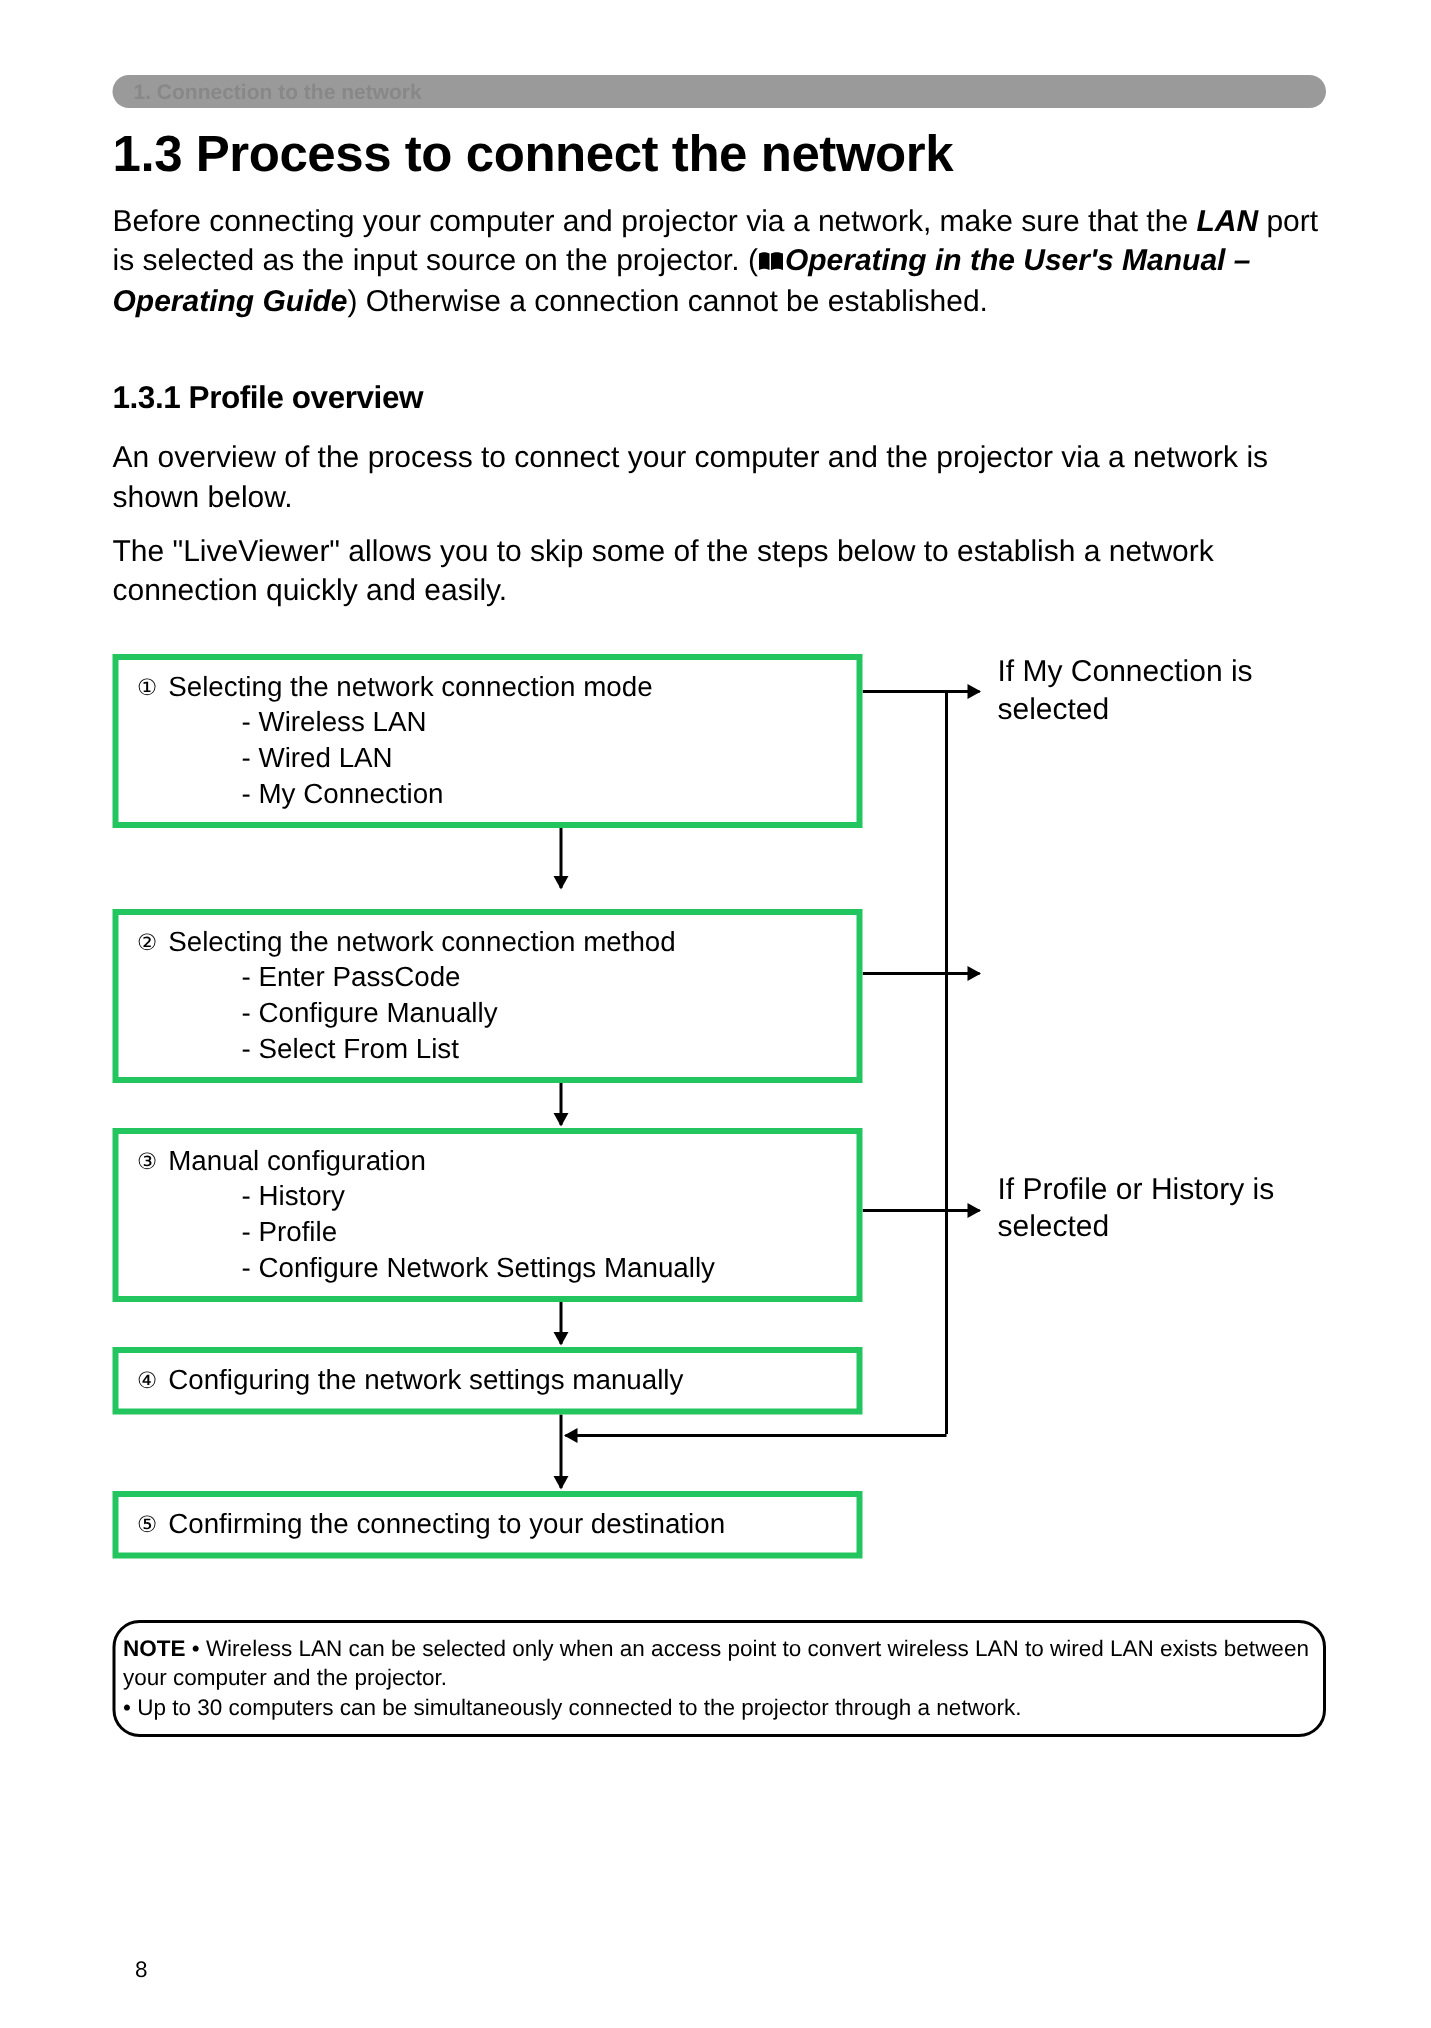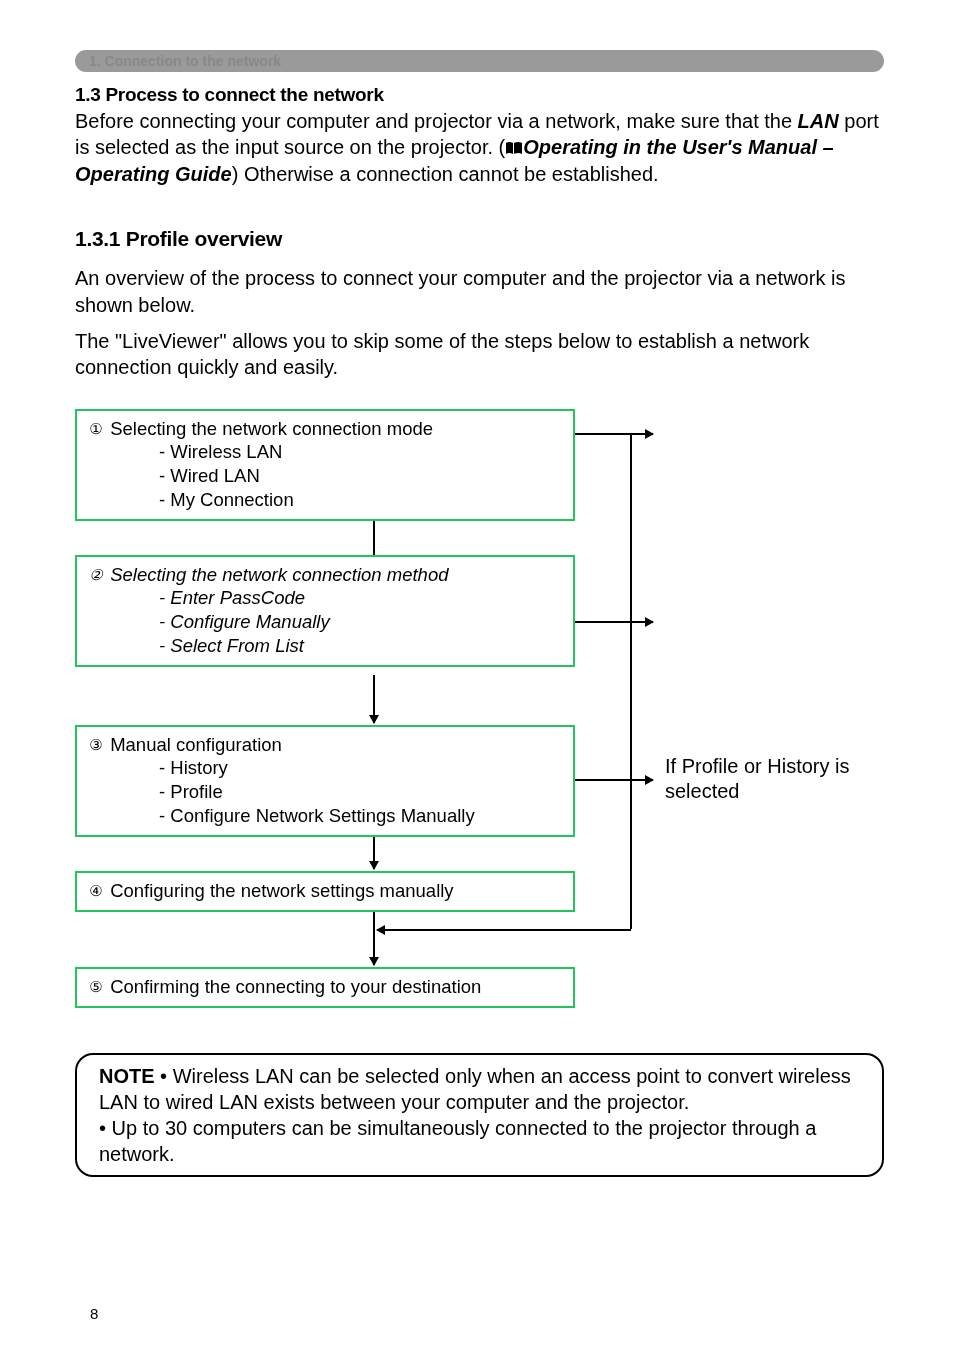--- a/index.html
+++ b/index.html
@@ -16,23 +16,23 @@
     background: #9a9a9a;
     border-radius: 12px;
     padding: 3px 14px;
     font-size: 14px;
     font-weight: bold;
     color: #7a7a7a;
     margin-bottom: 12px;
   }
   .section-pill span { color: #888; }
   .title {
-    font-size: 19px;
+    font-size: 34px;
     font-weight: 900;
-    margin-bottom: 2px;
+    margin-bottom: 12px;
     font-family: Arial Black, Arial, sans-serif;
     letter-spacing: -0.3px;
   }
   .para {
     font-size: 20px;
     line-height: 1.32;
     margin-bottom: 10px;
   }
   .bold { font-weight: bold; font-style: italic; }
   .italic { font-style: italic; }
@@ -49,21 +49,21 @@
     margin-bottom: 14px;
     font-family: Arial Black, Arial, sans-serif;
     letter-spacing: -0.3px;
   }
   .flow-wrap {
     position: relative;
     margin-top: 28px;
     height: 620px;
   }
   .flow-box {
-    border: 2px solid #22c55e;
+    border: 4px solid #22c55e;
     padding: 6px 10px 8px 10px;
     font-size: 18.5px;
     line-height: 1.28;
     position: absolute;
     left: 0;
     width: 500px;
     background: #fff;
     z-index: 2;
   }
   .step-num { font-size: 15px; vertical-align: 1px; display:inline-block; width: 18px; text-align:center; }
@@ -114,22 +114,22 @@
   }
   .v-line {
     position: absolute;
     width: 2px;
     background: #000;
     z-index:1;
   }
   .note-box {
     border: 2px solid #000;
     border-radius: 18px;
-    padding: 8px 22px;
-    font-size: 20px;
+    padding: 8px 5px;
+    font-size: 15px;
     line-height: 1.3;
     margin-top: 24px;
   }
   .note-bold { font-weight: 900; font-family: Arial Black, Arial, sans-serif; }
   .pagenum {
     position: absolute;
     bottom: 30px;
     left: 90px;
     font-size: 15px;
   }
@@ -158,22 +158,23 @@
 
   <div class="flow-box" style="top:0;">
     <span class="step-num">①</span><span> Selecting the network connection mode</span>
     <span class="indent">- Wireless LAN</span>
     <span class="indent">- Wired LAN</span>
     <span class="indent">- My Connection</span>
   </div>
   <div class="arrow-down" style="top:108px; height:48px;"></div>
 
   <div class="h-line arrow-right" style="top:24px; left:500px; width:78px;"></div>
-
-  <div class="flow-box" style="top:146px;font-style:italic;">
+  <div class="side-label" style="top:0;">If My Connection is selected</div>
+
+  <div class="flow-box" style="top:170px;">
     <span class="step-num">②</span><span> Selecting the network connection method</span>
     <span class="indent">- Enter PassCode</span>
     <span class="indent">- Configure Manually</span>
     <span class="indent">- Select From List</span>
   </div>
   <div class="arrow-down" style="top:266px; height:48px;"></div>
 
   <div class="h-line arrow-right" style="top:212px; left:500px; width:78px;"></div>
 
   <div class="flow-box" style="top:316px;">

